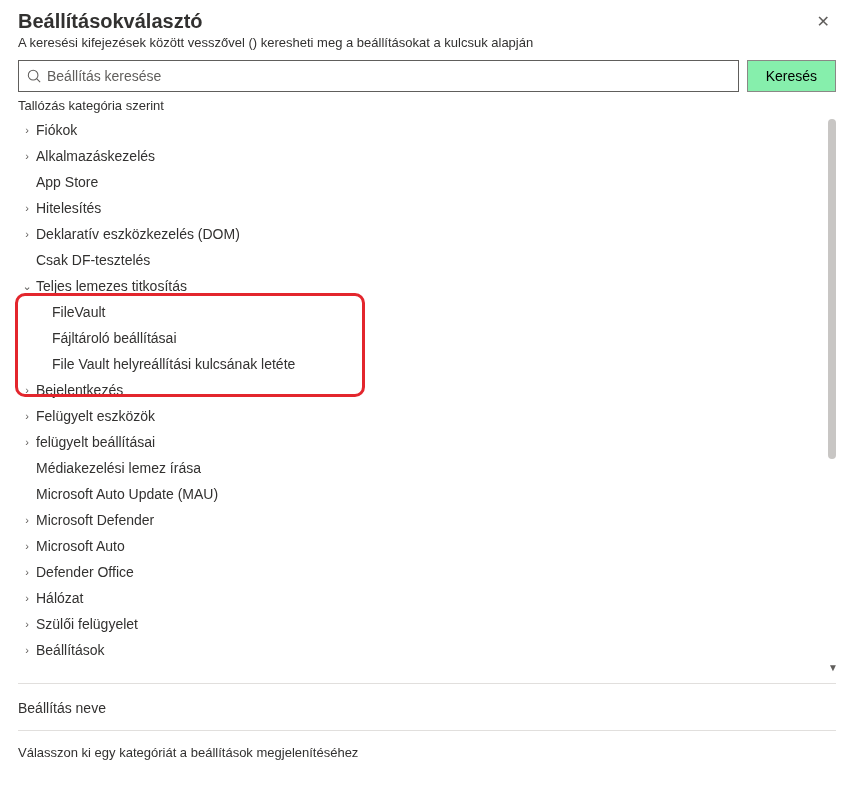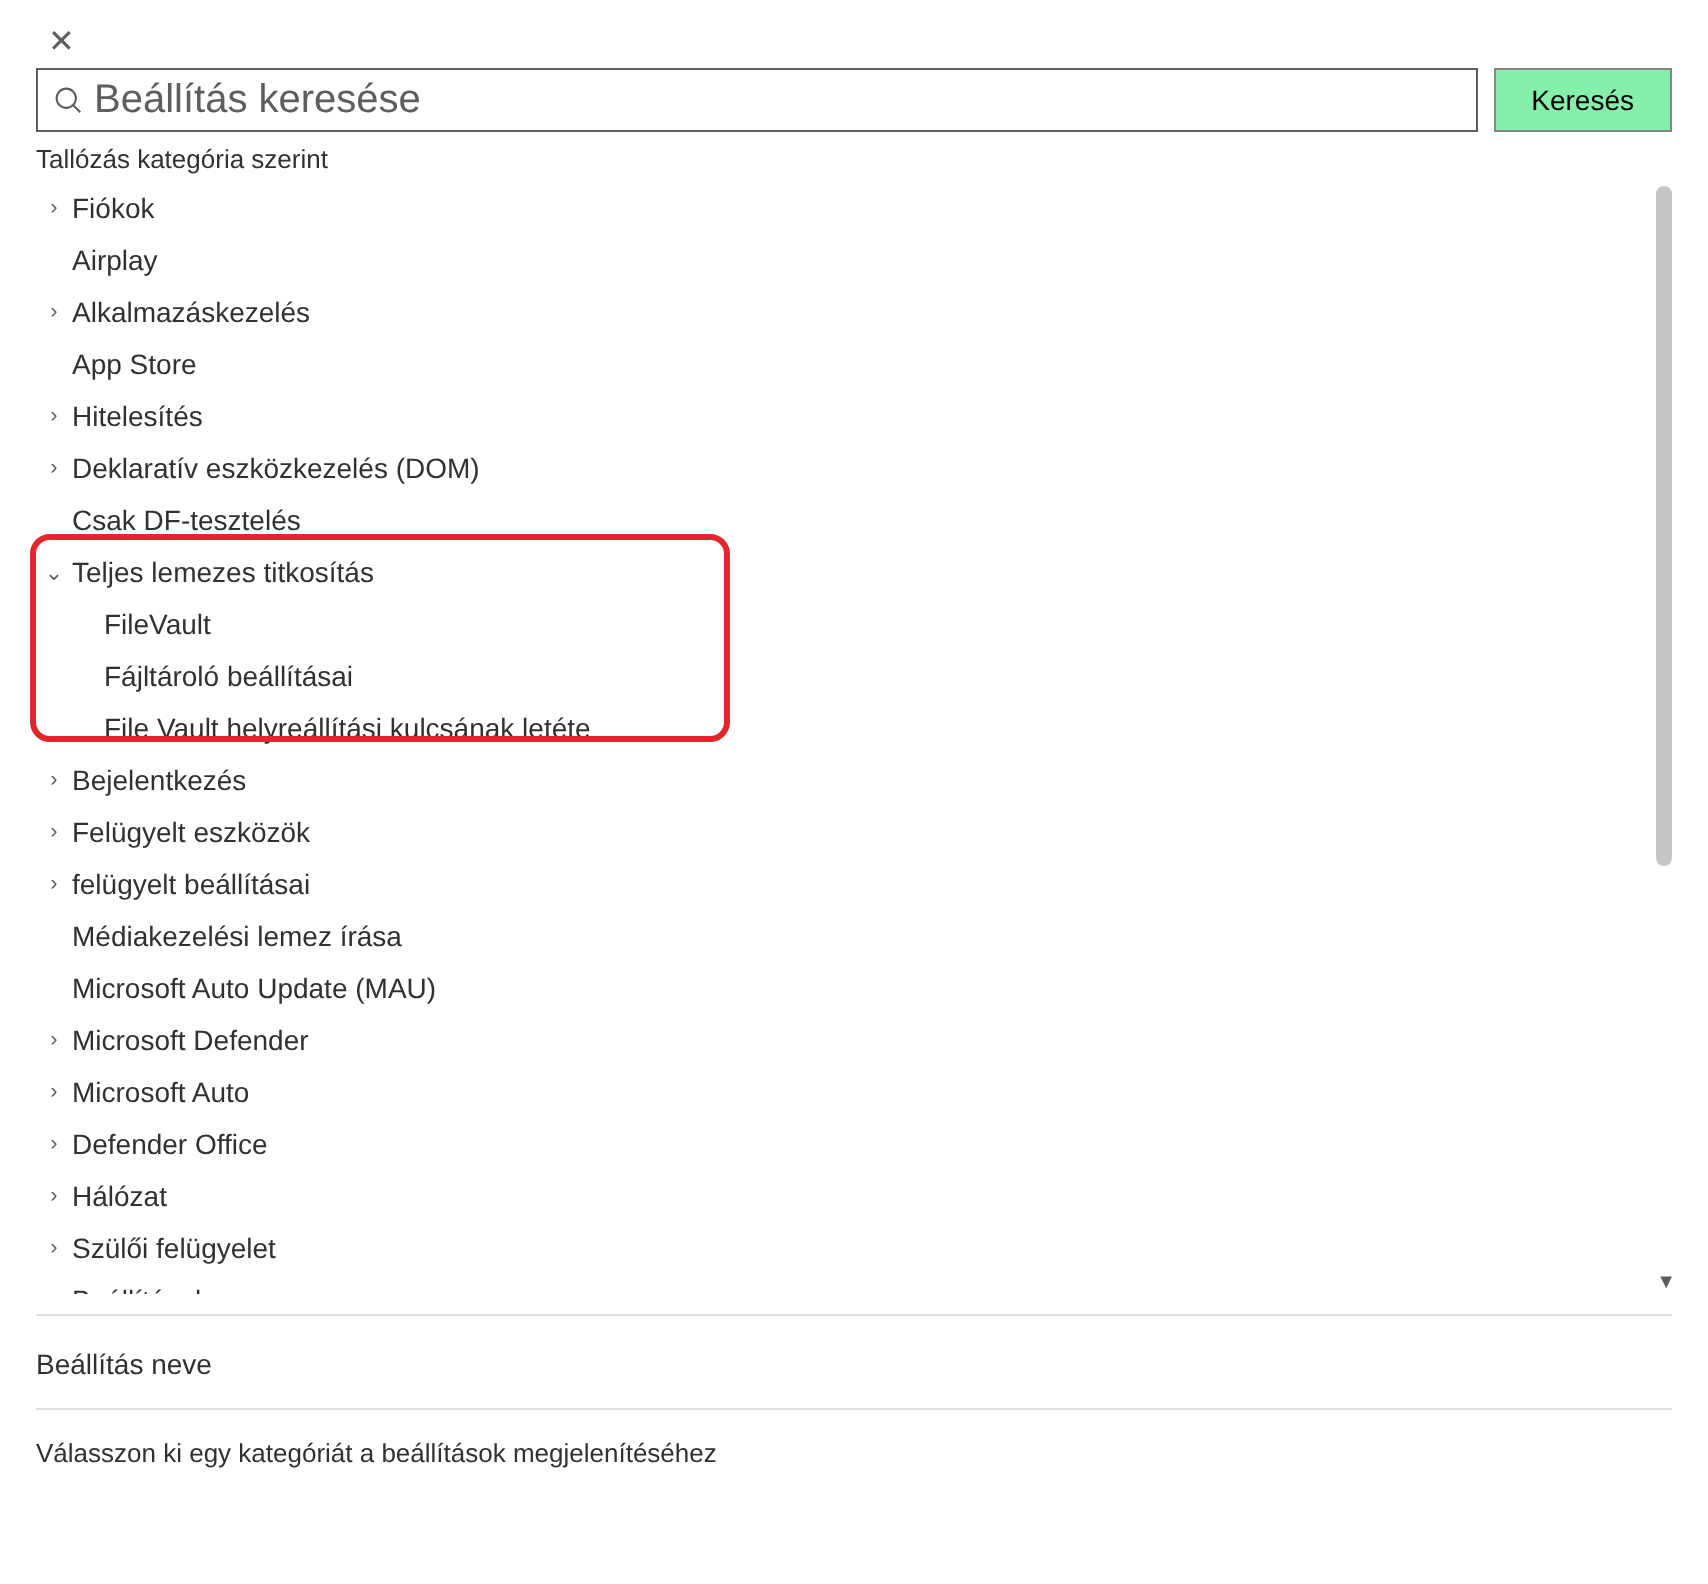--- a/index.html
+++ b/index.html
@@ -46,21 +46,21 @@
   align-items: center;
   border: 1px solid #605e5c;
   height: 32px;
   padding: 0 8px;
 }
 .search-box svg { flex-shrink: 0; margin-right: 6px; }
 .search-input {
   border: none;
   outline: none;
   flex: 1;
-  font-size: 20px;
+  font-size: 14px;
   font-family: inherit;
 }
 .search-input::placeholder { color: #605e5c; }
 .search-btn {
   height: 32px;
   padding: 0 18px;
   border: 1px solid #8a8886;
   background: #86efac;
   font-family: inherit;
   font-size: 14px;
@@ -133,20 +133,24 @@
 }
 .hint {
   padding: 14px 0;
   font-size: 13px;
 }
 </style>
 </head>
 <body>
 
 <div class="header-row">
+  <div>
+    <div class="title">Beállításokválasztó</div>
+    <div class="subtitle">A keresési kifejezések között vesszővel () keresheti meg a beállításokat a kulcsuk alapján</div>
+  </div>
   <div class="close-btn">
     <span>✕</span>
   </div>
 </div>
 
 <div class="search-row">
   <div class="search-box">
     <svg width="14" height="14" viewBox="0 0 16 16" fill="none" stroke="#605e5c" stroke-width="1.2">
       <circle cx="7" cy="7" r="5.5"></circle>
         <line x1="11" y1="11" x2="15" y2="15"></line>
@@ -157,24 +161,20 @@
 </div>
 
 <div class="browse-label">Tallózás kategória szerint</div>
 
 <div class="tree-wrap">
   <div class="tree" id="tree">
       <div class="tree-item">
         <span class="chev">›</span>
         <span class="lbl">Fiókok</span>
       </div>
-      <div class="tree-item leaf">
-        <span class="chev">›</span>
-        <span class="lbl">Airplay</span>
-      </div>
       <div class="tree-item">
         <span class="chev">›</span>
         <span class="lbl">Alkalmazáskezelés</span>
       </div>
       <div class="tree-item leaf">
         <span class="chev">›</span>
         <span class="lbl">App Store</span>
       </div>
       <div class="tree-item">
         <span class="chev">›</span>

